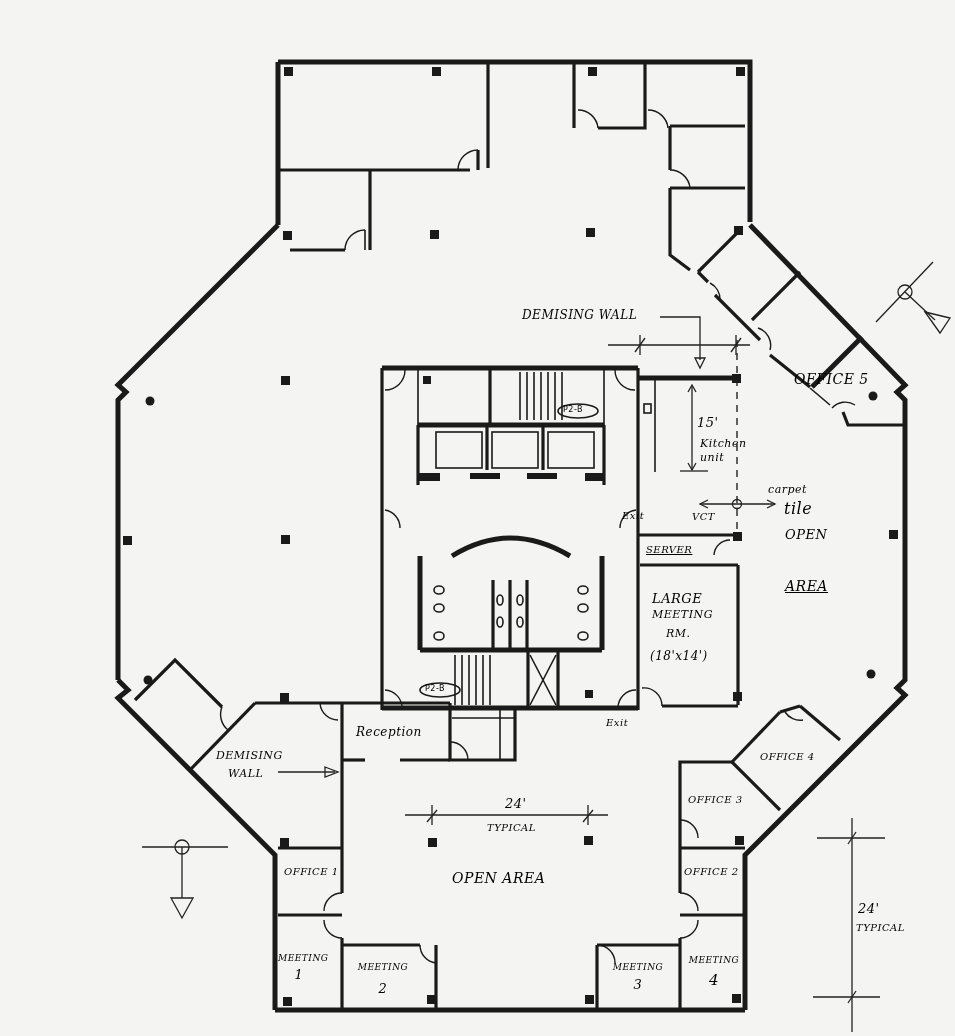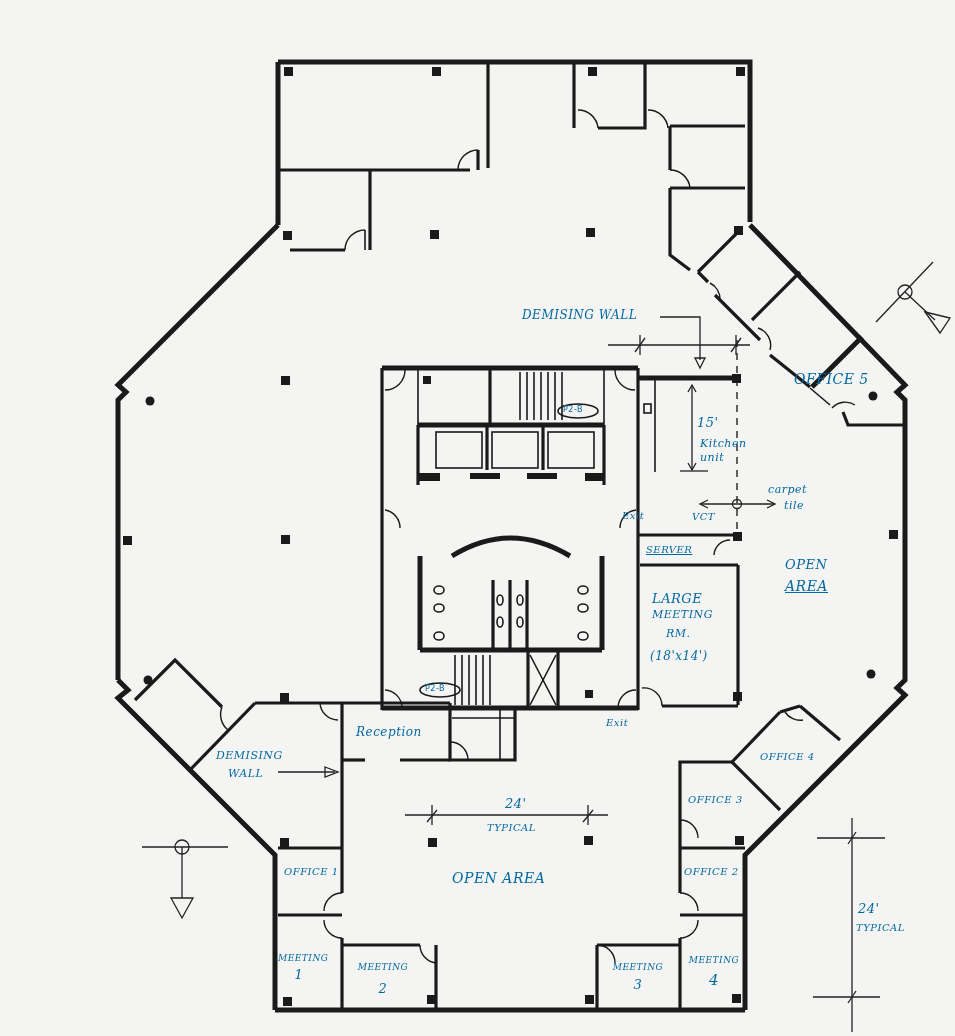--- a/index.html
+++ b/index.html
@@ -5,21 +5,21 @@
   html, body { margin:0; padding:0; background:#f4f4f2; }
   body { width:955px; height:1036px; overflow:hidden; position:relative; }
   #plan { position:absolute; left:0; top:0; width:955px; height:1036px; }
   .wall { stroke:#1a1a1a; stroke-width:3.2; fill:none; stroke-linejoin:miter; }
   .wall-dbl { stroke:#1a1a1a; stroke-width:5; fill:none; }
   .wall-thin { stroke:#1a1a1a; stroke-width:1.6; fill:none; }
   .door { stroke:#1a1a1a; stroke-width:1.4; fill:none; }
   .col { fill:#1a1a1a; }
   .dim { stroke:#222; stroke-width:1.3; fill:none; }
   .dash { stroke:#222; stroke-width:1.4; fill:none; stroke-dasharray:7 6; }
-  .lbl { position:absolute; font-family:"DejaVu Sans", sans-serif; color:#0369a1; font-size:11px; letter-spacing:0.5px; white-space:nowrap; line-height:1.15; }
+  .lbl { position:absolute; font-family:"DejaVu Sans", sans-serif; color:#000000; font-size:11px; letter-spacing:0.5px; white-space:nowrap; line-height:1.15; }
   .hand { font-family:"DejaVu Serif", serif; font-style:italic; }
   .under { text-decoration:underline; }
   .ctr { text-align:center; }
 </style>
 </head>
 <body>
 
 <svg id="plan" viewBox="0 0 955 1036" xmlns="http://www.w3.org/2000/svg">
 
   <g>
@@ -292,32 +292,32 @@
 
 <div class="lbl hand" style="left:522px;top:309px;font-size:12px;">DEMISING WALL</div>
 <div class="lbl hand" style="left:216px;top:750px;font-size:11px;">DEMISING</div>
 <div class="lbl hand" style="left:228px;top:768px;font-size:11px;">WALL</div>
 
 <div class="lbl hand" style="left:697px;top:416px;font-size:13px;">15'</div>
 <div class="lbl hand" style="left:700px;top:438px;font-size:11px;">Kitchen</div>
 <div class="lbl hand" style="left:700px;top:452px;font-size:11px;">unit</div>
 
 <div class="lbl hand" style="left:768px;top:484px;font-size:11px;">carpet</div>
-<div class="lbl hand" style="left:784px;top:500px;font-size:11px;">tile</div>
+<div class="lbl hand" style="left:784px;top:500px;font-size:16px;">tile</div>
 <div class="lbl hand" style="left:692px;top:511px;font-size:10px;">VCT</div>
 <div class="lbl hand" style="left:622px;top:510px;font-size:10px;">Exit</div>
 <div class="lbl hand" style="left:606px;top:717px;font-size:10px;">Exit</div>
 
 <div class="lbl hand under" style="left:646px;top:544px;font-size:10px;">SERVER</div>
 <div class="lbl hand" style="left:652px;top:592px;font-size:13px;">LARGE</div>
 <div class="lbl hand" style="left:652px;top:609px;font-size:11px;">MEETING</div>
 <div class="lbl hand" style="left:666px;top:628px;font-size:11px;">RM.</div>
 <div class="lbl hand" style="left:650px;top:650px;font-size:12px;">(18'x14')</div>
 
-<div class="lbl hand" style="left:785px;top:558px;font-size:13px;">OPEN</div>
+<div class="lbl hand" style="left:785px;top:528px;font-size:13px;">OPEN</div>
 <div class="lbl hand under" style="left:785px;top:578px;font-size:14px;">AREA</div>
 
 <div class="lbl hand" style="left:356px;top:726px;font-size:12px;">Reception</div>
 
 <div class="lbl hand" style="left:505px;top:797px;font-size:13px;">24'</div>
 <div class="lbl hand" style="left:487px;top:822px;font-size:10px;">TYPICAL</div>
 <div class="lbl hand" style="left:452px;top:870px;font-size:14px;">OPEN AREA</div>
 
 <div class="lbl hand" style="left:858px;top:902px;font-size:13px;">24'</div>
 <div class="lbl hand" style="left:856px;top:922px;font-size:10px;">TYPICAL</div>

